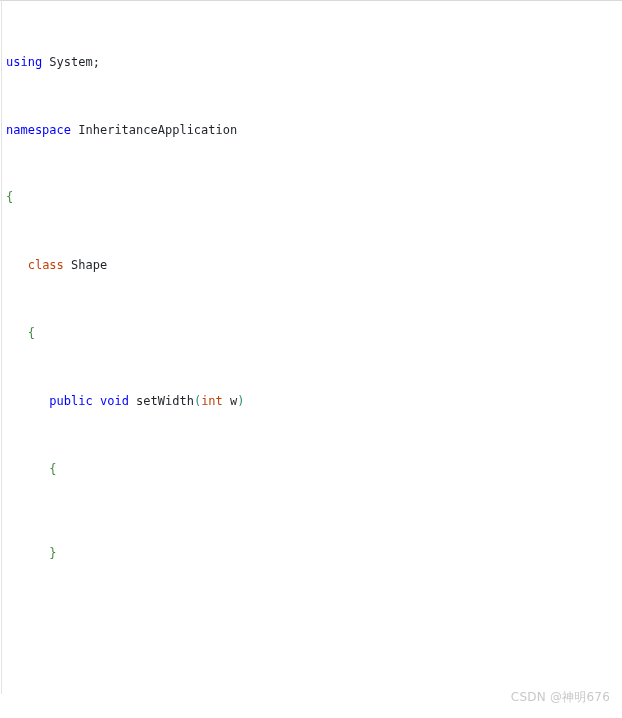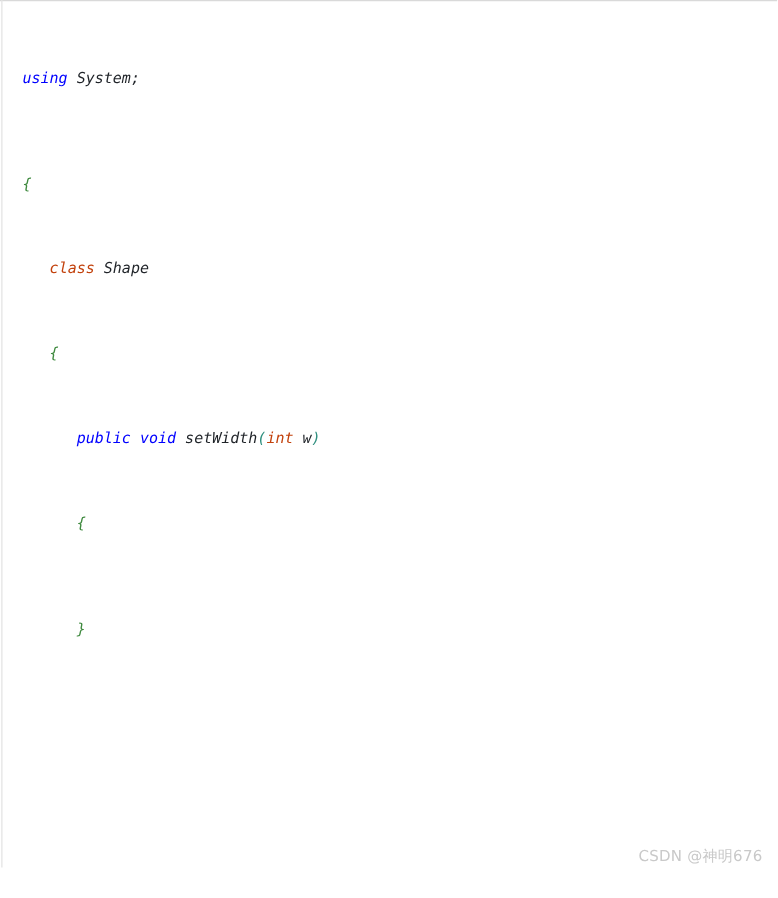--- a/index.html
+++ b/index.html
@@ -36,55 +36,55 @@
     font-family: "DejaVu Sans Mono", "Liberation Mono", monospace;
     font-size: 12px;
     line-height: 16.95px;
     white-space: pre;
     color: #1f2328;
     -webkit-font-smoothing: antialiased;
   }
   .ln {
     display: block;
     height: 16.95px;
-    padding-left: 18px;
+    padding-left: 6px;
     white-space: pre;
-    font-style: italic;
   }
   
   .kw      { color: #0000ff; }            
   .kw2     { color: #c2410c; }            
   .type    { color: #1f2328; }            
   .brace   { color: #3f8a3f; }            
   .punct   { color: #1f2328; }
   .paren   { color: #2f8f7f; }            
   .plain   { color: #1f2328; }
   #watermark {
     position: absolute;
     right: 12px;
-    bottom: 24px;
+    bottom: 12px;
     font-family: "DejaVu Sans", "Liberation Sans", sans-serif;
     font-size: 12px;
     color: #c9c9c9;
     letter-spacing: 0.2px;
     user-select: none;
   }
 </style>
 </head>
 <body>
 
 <div id="page">
 
   <div id="top-rule"></div>
   <div id="left-rule"></div>
 
   <div id="code">
 
     <span class="ln"><span class="kw">using</span> <span class="plain">System</span><span class="punct">;</span></span>
 
+    <span class="ln"><span class="kw">namespace</span> <span class="plain">InheritanceApplication</span></span>
 
     <span class="ln"><span class="brace">{</span></span>
 
     <span class="ln">   <span class="kw2">class</span> <span class="type">Shape</span></span>
 
     <span class="ln">   <span class="brace">{</span></span>
 
     <span class="ln">      <span class="kw">public</span> <span class="kw">void</span> <span class="type">setWidth</span><span class="paren">(</span><span class="kw2">int</span> <span class="plain">w</span><span class="paren">)</span></span>
 
     <span class="ln">      <span class="brace">{</span></span>

